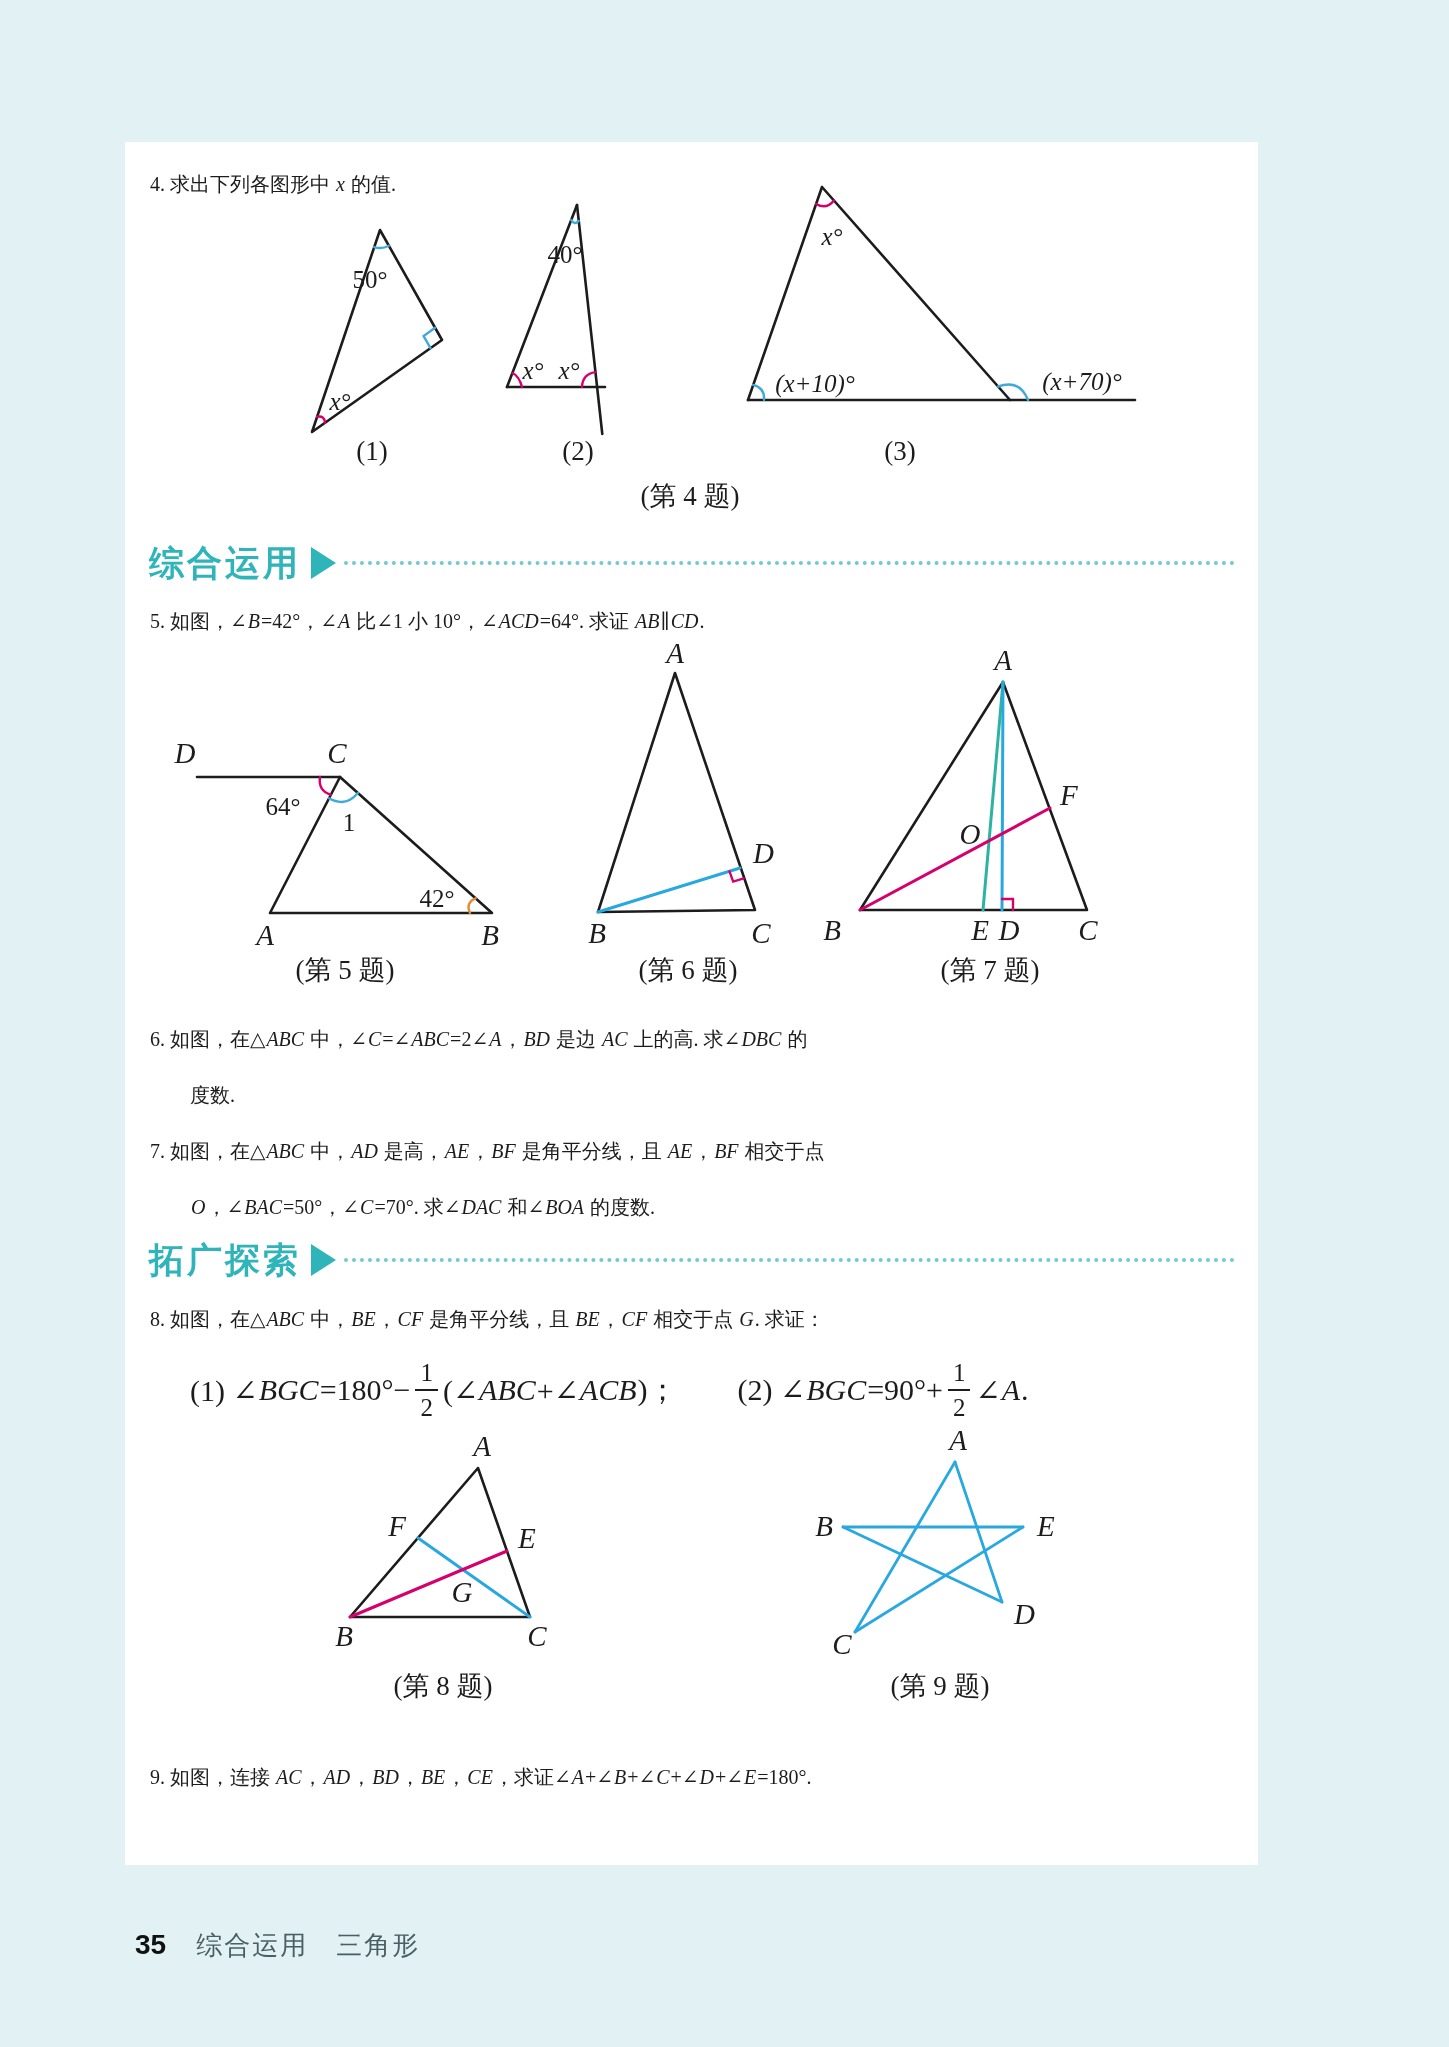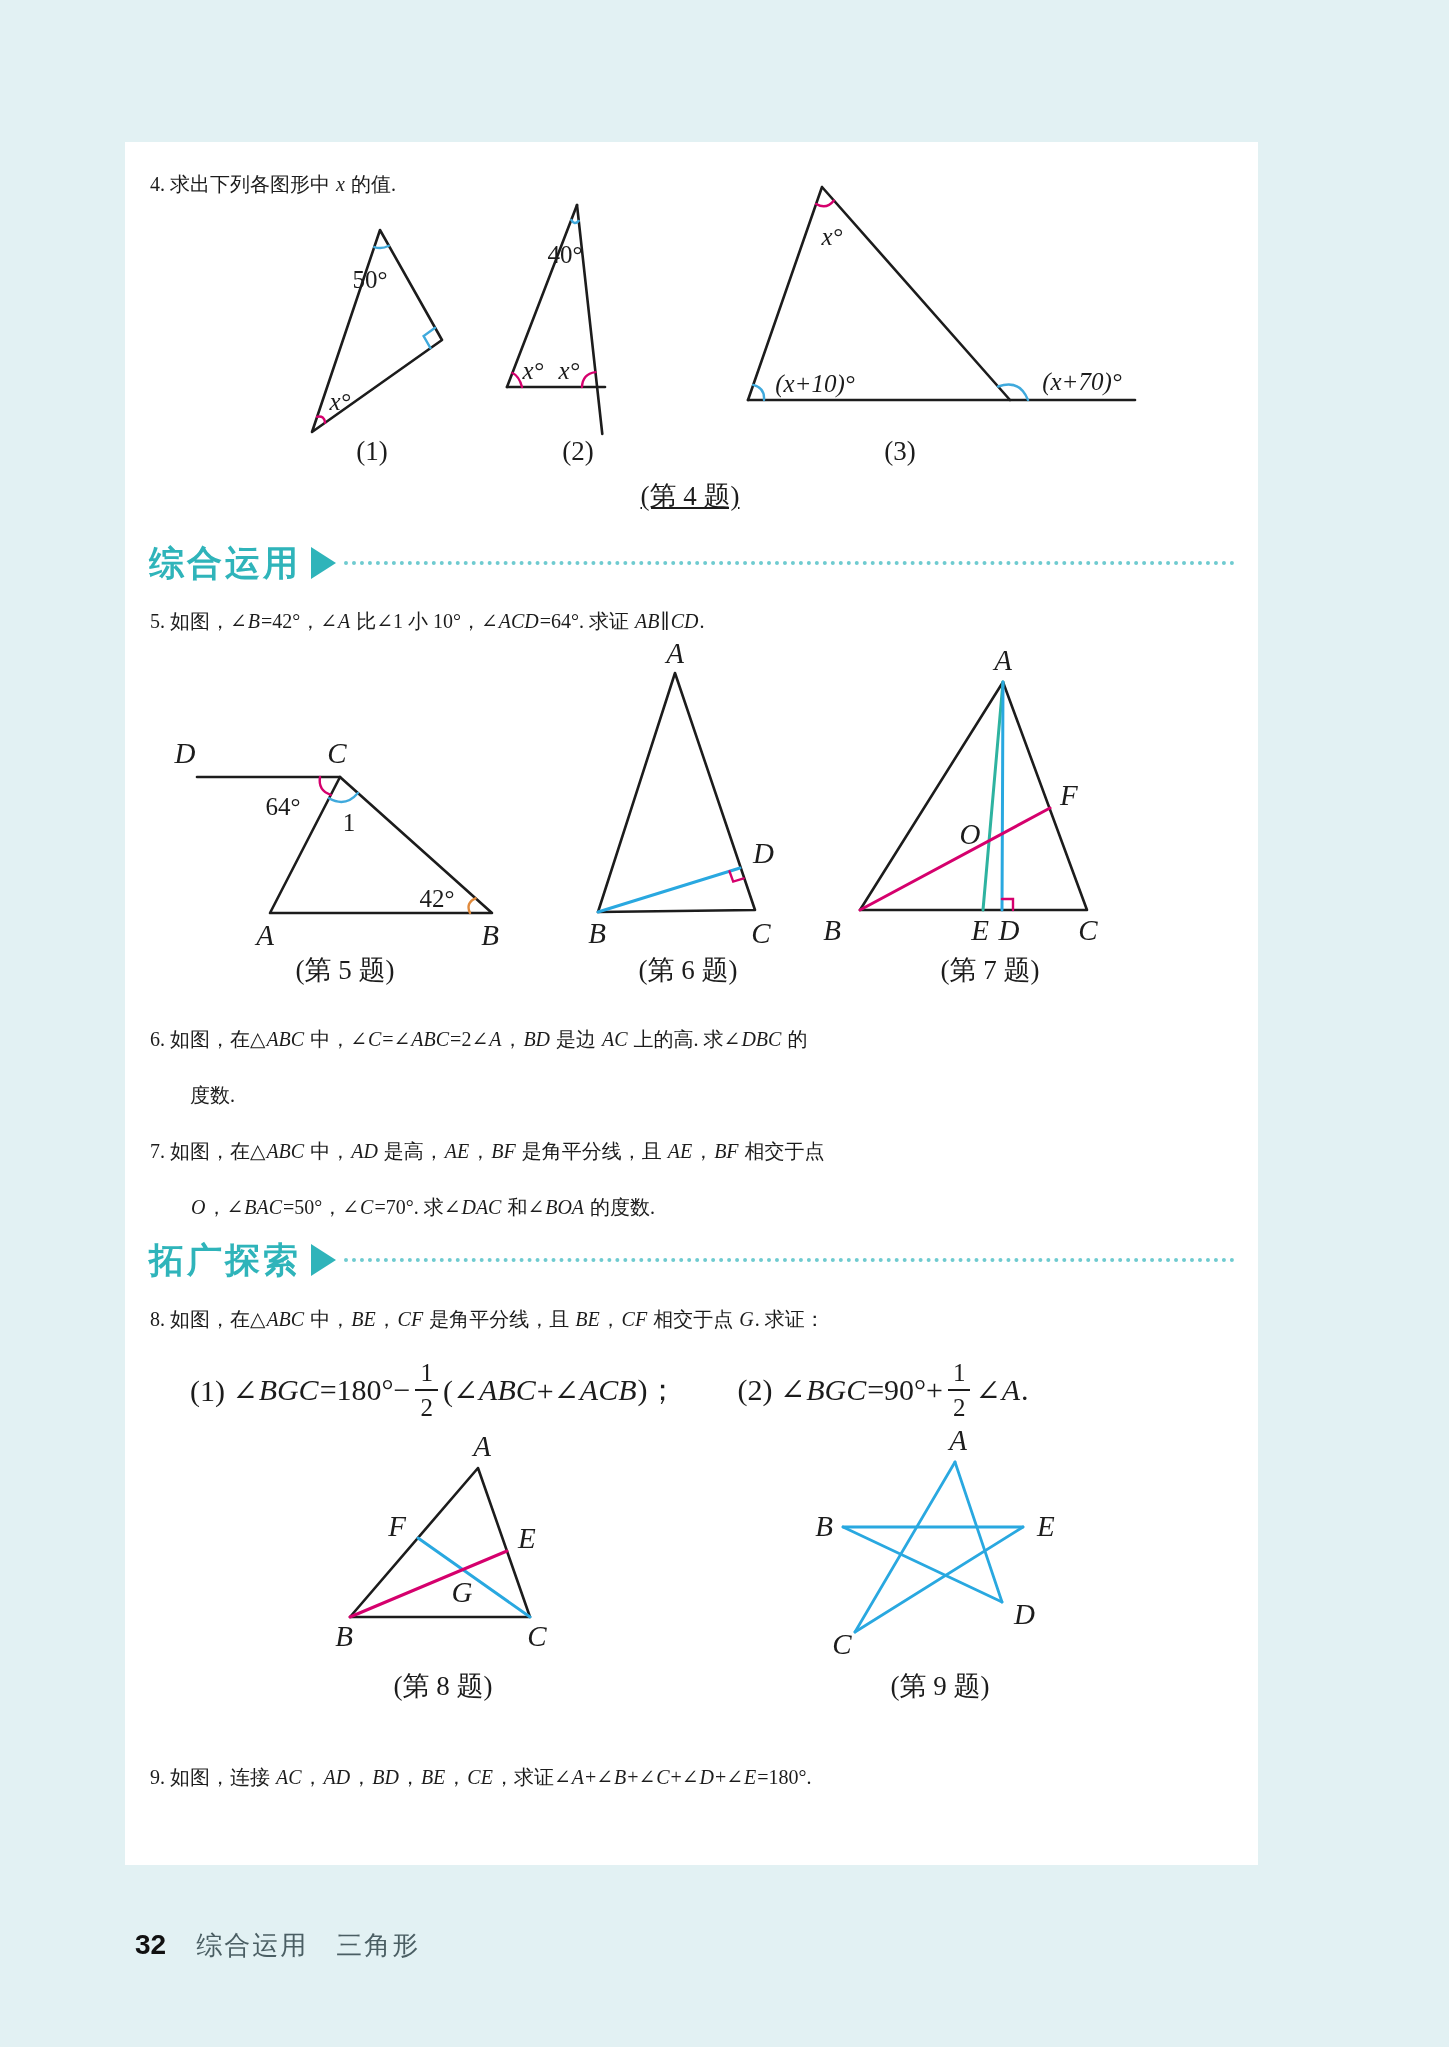--- a/index.html
+++ b/index.html
@@ -72,21 +72,21 @@
   <path class="arc" stroke="#3fa9dc" d="M54 240 Q55 227.9 43.2 224.9"></path>
   <path class="arc" stroke="#3fa9dc" d="M318 240 Q309.6 218.7 288.1 226.5"></path>
   <text class="ali" x="122" y="85" text-anchor="middle">x°</text>
   <text class="ali" x="105" y="232" text-anchor="middle">(x+10)°</text>
   <text class="ali" x="372" y="230" text-anchor="middle">(x+70)°</text>
 </svg>
 
 <div class="abs caption" style="left:332px;top:436px;width:80px;">(1)</div>
 <div class="abs caption" style="left:538px;top:436px;width:80px;">(2)</div>
 <div class="abs caption" style="left:860px;top:436px;width:80px;">(3)</div>
-<div class="abs caption" style="left:590px;top:478px;text-decoration:underline;">(第 4 题)</div>
+<div class="abs caption" style="left:590px;top:478px;">(第 4 题)</div>
 
 <div class="abs sec-h" style="left:149px;top:543px;">
   <span class="sec-title">综合运用</span>
   <span class="arrow"></span>
   <span class="dots"></span>
 </div>
 
 <div class="abs ptext" style="left:150px;top:600px;"><span>5. 如图，∠</span><span class="mi">B</span><span>=42°，∠</span><span class="mi">A</span><span> 比∠1 小 10°，∠</span><span class="mi">ACD</span><span>=64°. 求证 </span><span class="mi">AB</span><span>∥</span><span class="mi">CD</span><span>.</span></div>
 
 <svg class="abs" style="left:165px;top:655px;" width="390" height="300" viewBox="0 0 390 300">
@@ -197,14 +197,14 @@
   <text class="vl" x="214" y="192">D</text>
   <text class="vl" x="42" y="222" text-anchor="middle">C</text>
 </svg>
 
 <div class="abs caption" style="left:343px;top:1668px;">(第 8 题)</div>
 <div class="abs caption" style="left:840px;top:1668px;">(第 9 题)</div>
 
 <div class="abs ptext" style="left:150px;top:1756px;"><span>9. 如图，连接 </span><span class="mi">AC</span><span>，</span><span class="mi">AD</span><span>，</span><span class="mi">BD</span><span>，</span><span class="mi">BE</span><span>，</span><span class="mi">CE</span><span>，求证∠</span><span class="mi">A</span><span>+∠</span><span class="mi">B</span><span>+∠</span><span class="mi">C</span><span>+∠</span><span class="mi">D</span><span>+∠</span><span class="mi">E</span><span>=180°.</span></div>
 
 <div class="abs footer" style="left:135px;top:1928px;">
-  <span class="pageno">32</span><span class="chapter">综合运用　三角形</span>
+  <span class="pageno">35</span><span class="chapter">综合运用　三角形</span>
 </div>
 
 </body></html>

